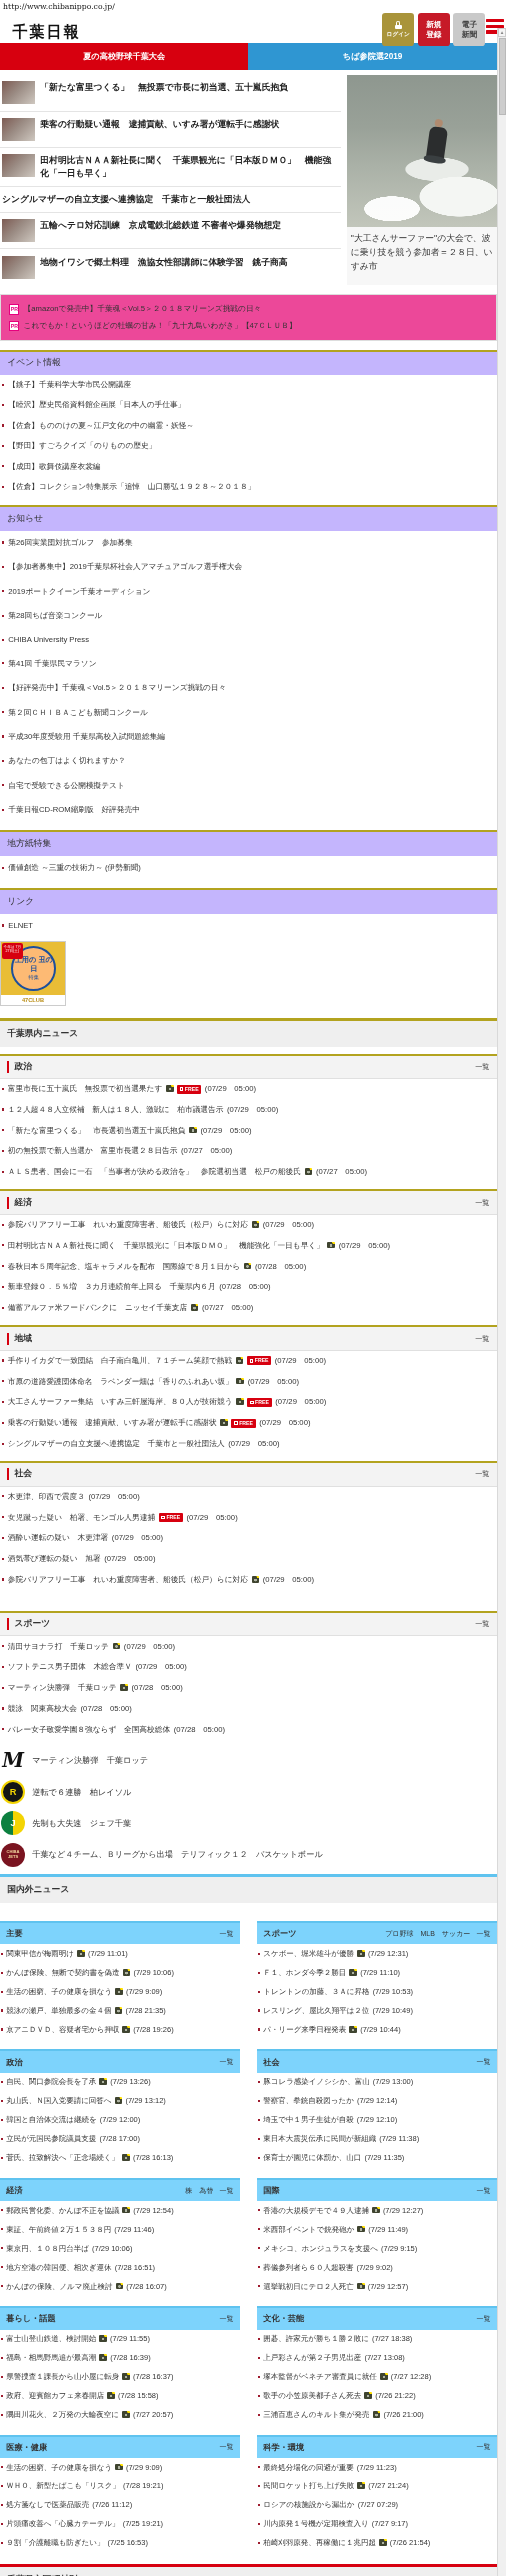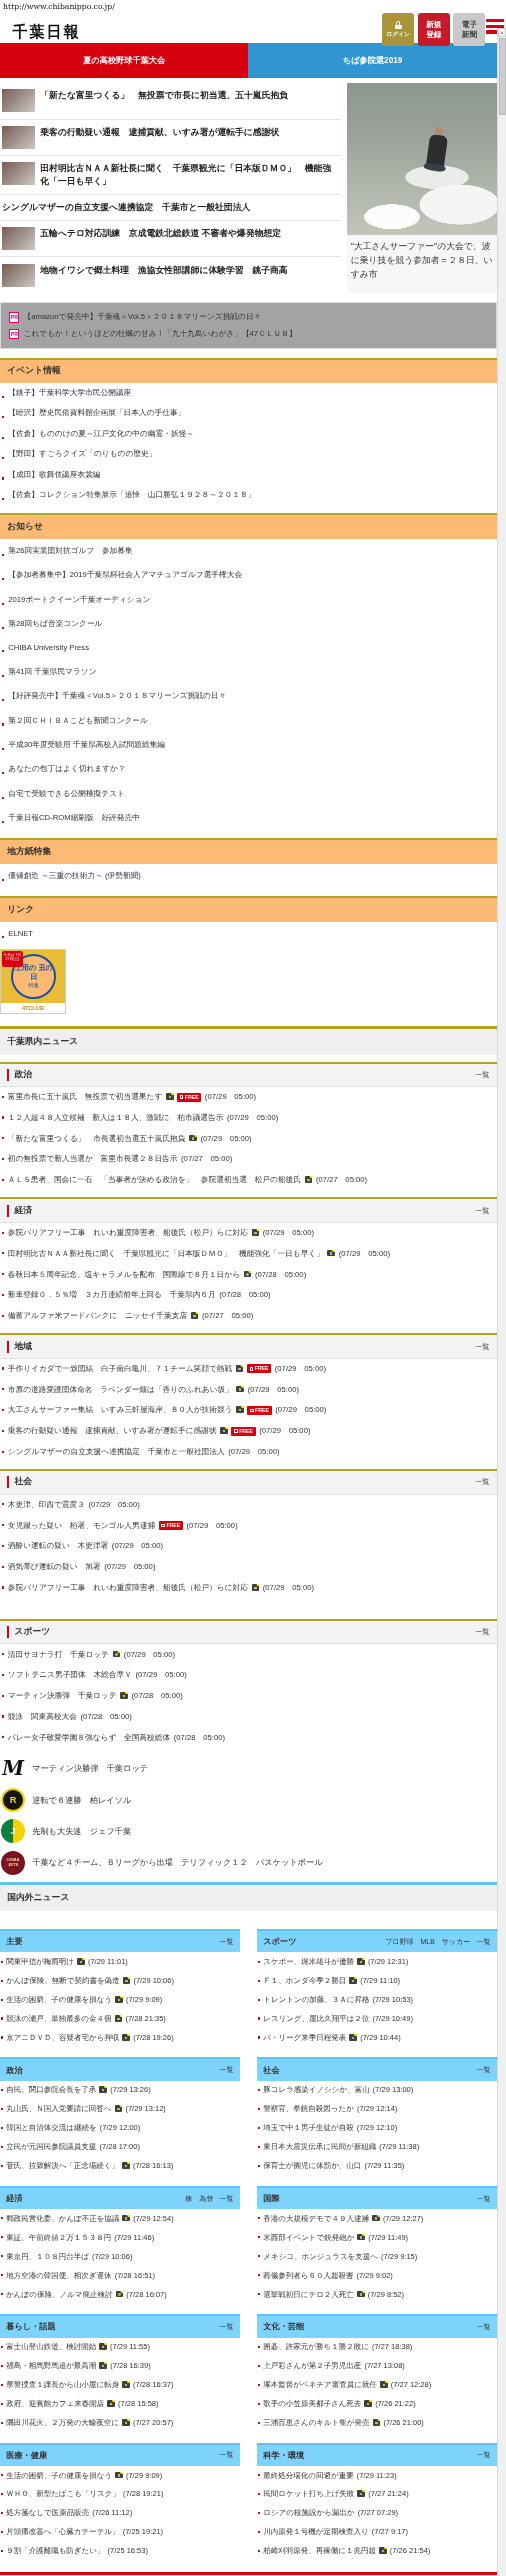--- a/index.html
+++ b/index.html
@@ -23,21 +23,21 @@
   .hbtn.gold { background:#a9943a; font-size:5.7px; }
   .hbtn.red  { background:#c61a28; font-size:7.7px;text-align:right; }
   .hbtn.gray { background:#c9c9c9; color:#444; font-size:7.7px; }
   .ico-lock { display:block; width:7.2px; height:8.2px; position:relative; margin-bottom:1.5px; }
   .ico-lock .shackle { position:absolute; top:0; left:1px; width:4.1px; height:4.1px; border:1px solid #fff; border-bottom:none; border-radius:2.6px 2.6px 0 0; }
   .ico-lock .body { position:absolute; bottom:0; left:0; width:7.2px; height:4.6px; background:#fff; border-radius:1px; }
   .hamburger { position:absolute; right:2.1px; top:7.2px; width:17.5px; height:14.4px; display:flex; flex-direction:column; justify-content:space-between; }
   .hamburger i { display:block; height:3.1px; background:#d7000f; border-radius:0.5px; }
 
   
-  .top-tabs { display:flex; height:35px; margin-right:9.3px; }
+  .top-tabs { display:flex; height:27px; margin-right:9.3px; }
   .top-tab { flex:1; display:flex; align-items:center; justify-content:center; font-size:8.2px; font-weight:bold; color:#fff; }
   .top-tab.red  { background:#d7000f; }
   .top-tab.blue { background:#2f96d2; }
 
   
   .top-news { display:flex; margin:5.2px 9.3px 0 0; }
   .tn-left { flex:1; margin-right:6.2px; }
   .tn-item { display:flex; gap:5.2px; padding:6.2px 2.1px; border-bottom:0.5px solid #e4e4e4; align-items:flex-start; }
   .tn-item:last-child { border-bottom:none; }
   .tn-thumb { flex:0 0 33px; height:23px; background:linear-gradient(135deg,#7c5a52 0%,#9b8c84 45%,#cfc8c0 100%); }
@@ -49,29 +49,29 @@
       radial-gradient(ellipse 72px 36px at 75% 80%, #f4f6f3 0 55%, rgba(244,246,243,0) 56%),
       radial-gradient(ellipse 62px 23px at 60% 62%, #e9ece8 0 50%, rgba(233,236,232,0) 52%),
       linear-gradient(180deg,#8e978f 0%,#99a198 34%,#aab1a7 60%,#c2c6bb 100%);
   }
   .surfer { position:absolute; left:54%; top:34%; width:17.5px; height:32px; background:#2b2d2e; border-radius:6.2px 6.2px 2.1px 2.1px; transform:rotate(8deg); }
   .surfer:before { content:""; position:absolute; top:-8.2px; left:4.1px; width:8.2px; height:8.2px; border-radius:50%; background:#b08b70; }
   .surfer:after { content:""; position:absolute; top:29px; left:-2.1px; width:21.6px; height:7.2px; background:#3a3f41; border-radius:40%; }
   .tn-caption { font-size:8.8px; line-height:1.55; padding:5.2px 4.1px 7.2px; color:#333; }
 
   
-  .pr-box { margin:9.3px 9.3px 0 0; border:0.5px solid #ddd; background:#a3a3a3; padding:6.2px 8.2px; }
+  .pr-box { margin:9.3px 9.3px 0 0; border:0.5px solid #ddd; background:#ec4899; padding:6.2px 8.2px; }
   .pr-row { display:flex; align-items:center; gap:4.1px; padding:3.1px 0; font-size:7.7px; color:#333; }
   .pr-ico { flex:0 0 auto; width:10.3px; height:10.3px; border:1px solid #e6007e; color:#e6007e; font-size:5.2px; font-weight:bold; display:flex; align-items:center; justify-content:center; background:#fff; }
 
   
   .sec { margin:8.2px 9.3px 0 0; }
-  .sec-head { border-top:2.6px solid #b3a31f; background:#fdba74; padding:5.7px 7.2px; font-size:8.8px; font-weight:bold; color:#333; }
+  .sec-head { border-top:2.6px solid #b3a31f; background:#c4b5fd; padding:5.7px 7.2px; font-size:8.8px; font-weight:normal; color:#333; }
   .plain-list { }
-  .plain-item { display:flex; align-items:flex-end; gap:4.1px; padding:5.2px 2.1px; font-size:7.7px; color:#333; }
+  .plain-item { display:flex; align-items:flex-start; gap:4.1px; padding:5.2px 2.1px; font-size:7.7px; color:#333; }
   .plain-item.sp { padding:7.2px 2.1px; }
   .blt { flex:0 0 2.1px; width:2.1px; height:2.1px; background:#9e1b2e; margin-top:3.6px; }
   .banner-wrap { padding:4.1px 0 1px; }
   .unagi-banner { width:66px; height:65px; background:#e9bd36; border:0.5px solid #ccc; position:relative; overflow:hidden; }
   .unagi-circle { position:absolute; left:10.3px; top:4.1px; width:45px; height:45px; background:#fdba74; border:2.6px solid #1c4f9c; border-radius:50%; display:flex; flex-direction:column; align-items:center; justify-content:center; text-align:center; }
   .unagi-main { font-size:7.2px; font-weight:bold; color:#1c4f9c; line-height:1.15; }
   .unagi-sub { font-size:5.2px; color:#1c4f9c; margin-top:1px; }
   .unagi-badge { position:absolute; left:1px; top:1px; width:20.6px; height:15.5px; background:#d7000f; color:#fff; font-size:3.6px; line-height:1.3; border-radius:2.1px; padding:1.5px 1px; text-align:center; z-index:2; }
   .unagi-strip { position:absolute; left:0; bottom:0; width:100%; height:10.3px; background:#fff; color:#b98c12; font-size:5.7px; font-weight:bold; text-align:center; line-height:10.3px; }
 
@@ -993,21 +993,21 @@
             <span class="blt"></span>
             <span class="t">葬儀参列者ら６０人超殺害</span>
 
             <span class="dt">(7/29 9:02)</span>
           </div>
 
           <div class="nat-item">
             <span class="blt"></span>
             <span class="t">選挙戦初日にテロ２人死亡</span>
             <span class="ico-photo"></span>
-            <span class="dt">(7/29 8:52)</span>
+            <span class="dt">(7/29 12:57)</span>
           </div>
         </div>
     </div>
 
     <div class="nat-group">
       <div class="nat-head">
           <span>文化・芸能</span>
         <span class="nat-extra">
             <span>一覧</span>
           </span>

